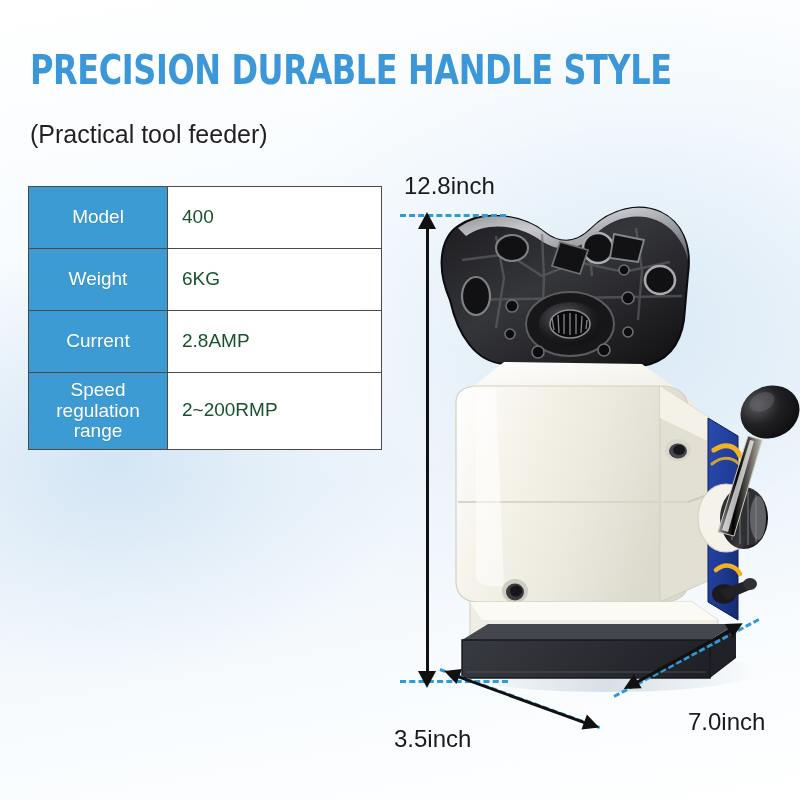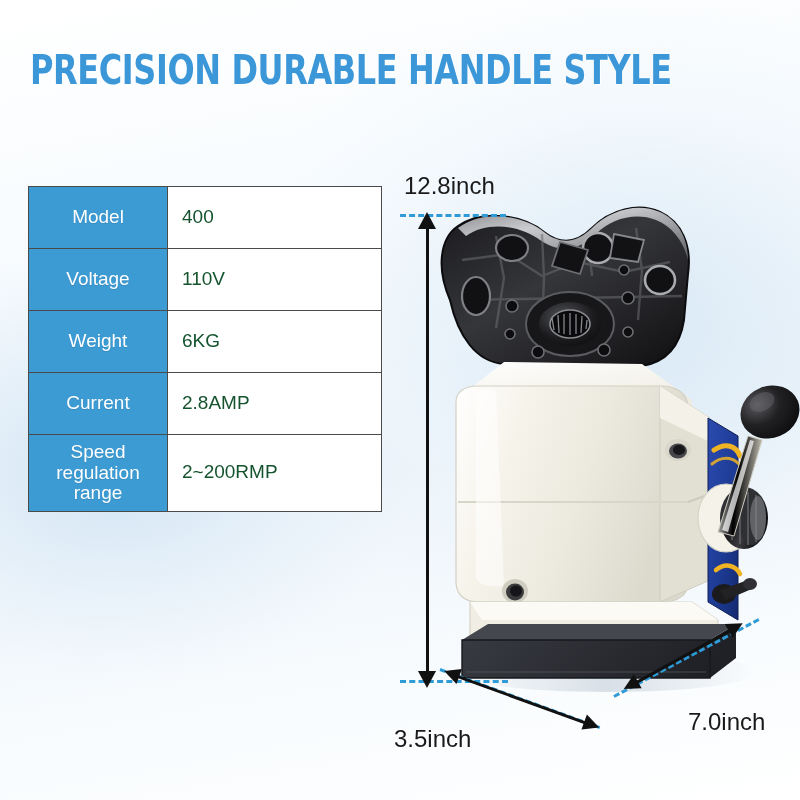--- a/index.html
+++ b/index.html
@@ -129,30 +129,27 @@
   .lbl-br{position:absolute;left:296px;top:558px;font-size:24px;color:#1a1a1a;white-space:nowrap;}
 
   .photo{position:absolute;left:0;top:0;width:408px;height:650px;}
 </style>
 </head>
 <body>
 
 <div id="page">
 
   <div class="title">PRECISION DURABLE HANDLE STYLE</div>
+  <div class="subtitle">(Practical tool feeder)</div>
 
   <table class="spec-table">
     <tbody>
       <tr>
         <td class="k">Model</td>
         <td class="v">400</td>
-      </tr>
-      <tr>
-        <td class="k">Voltage</td>
-        <td class="v">110V</td>
       </tr>
       <tr>
         <td class="k">Weight</td>
         <td class="v">6KG</td>
       </tr>
       <tr>
         <td class="k">Current</td>
         <td class="v">2.8AMP</td>
       </tr>
       <tr class="tall">

